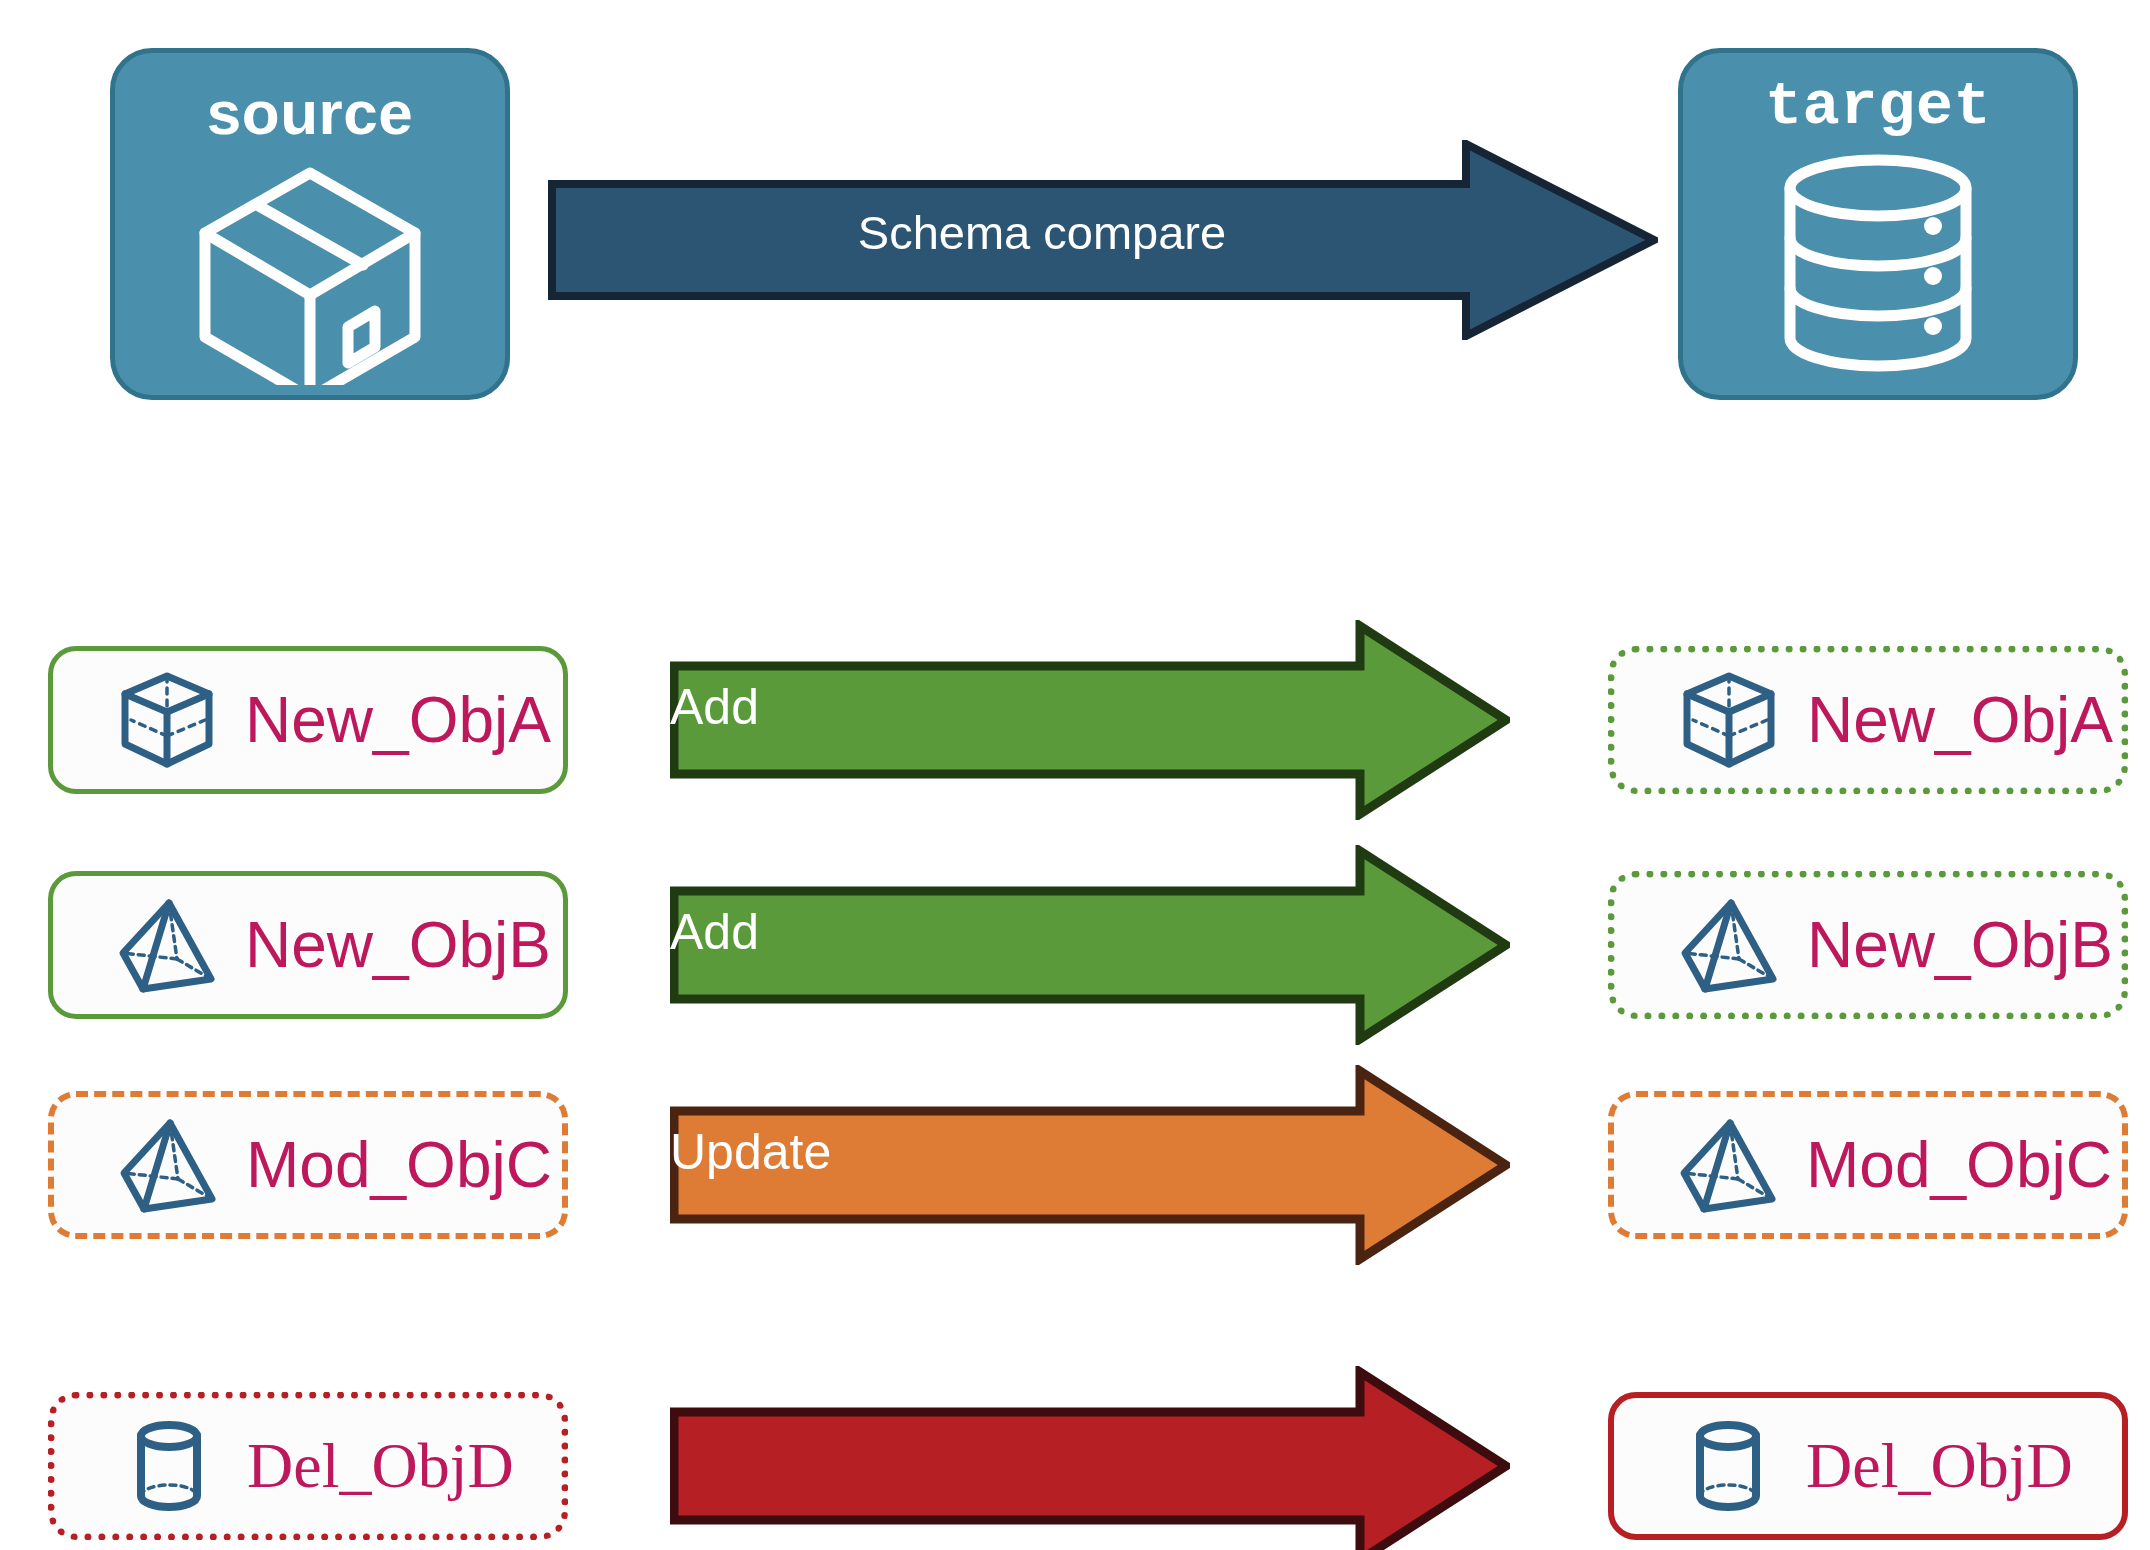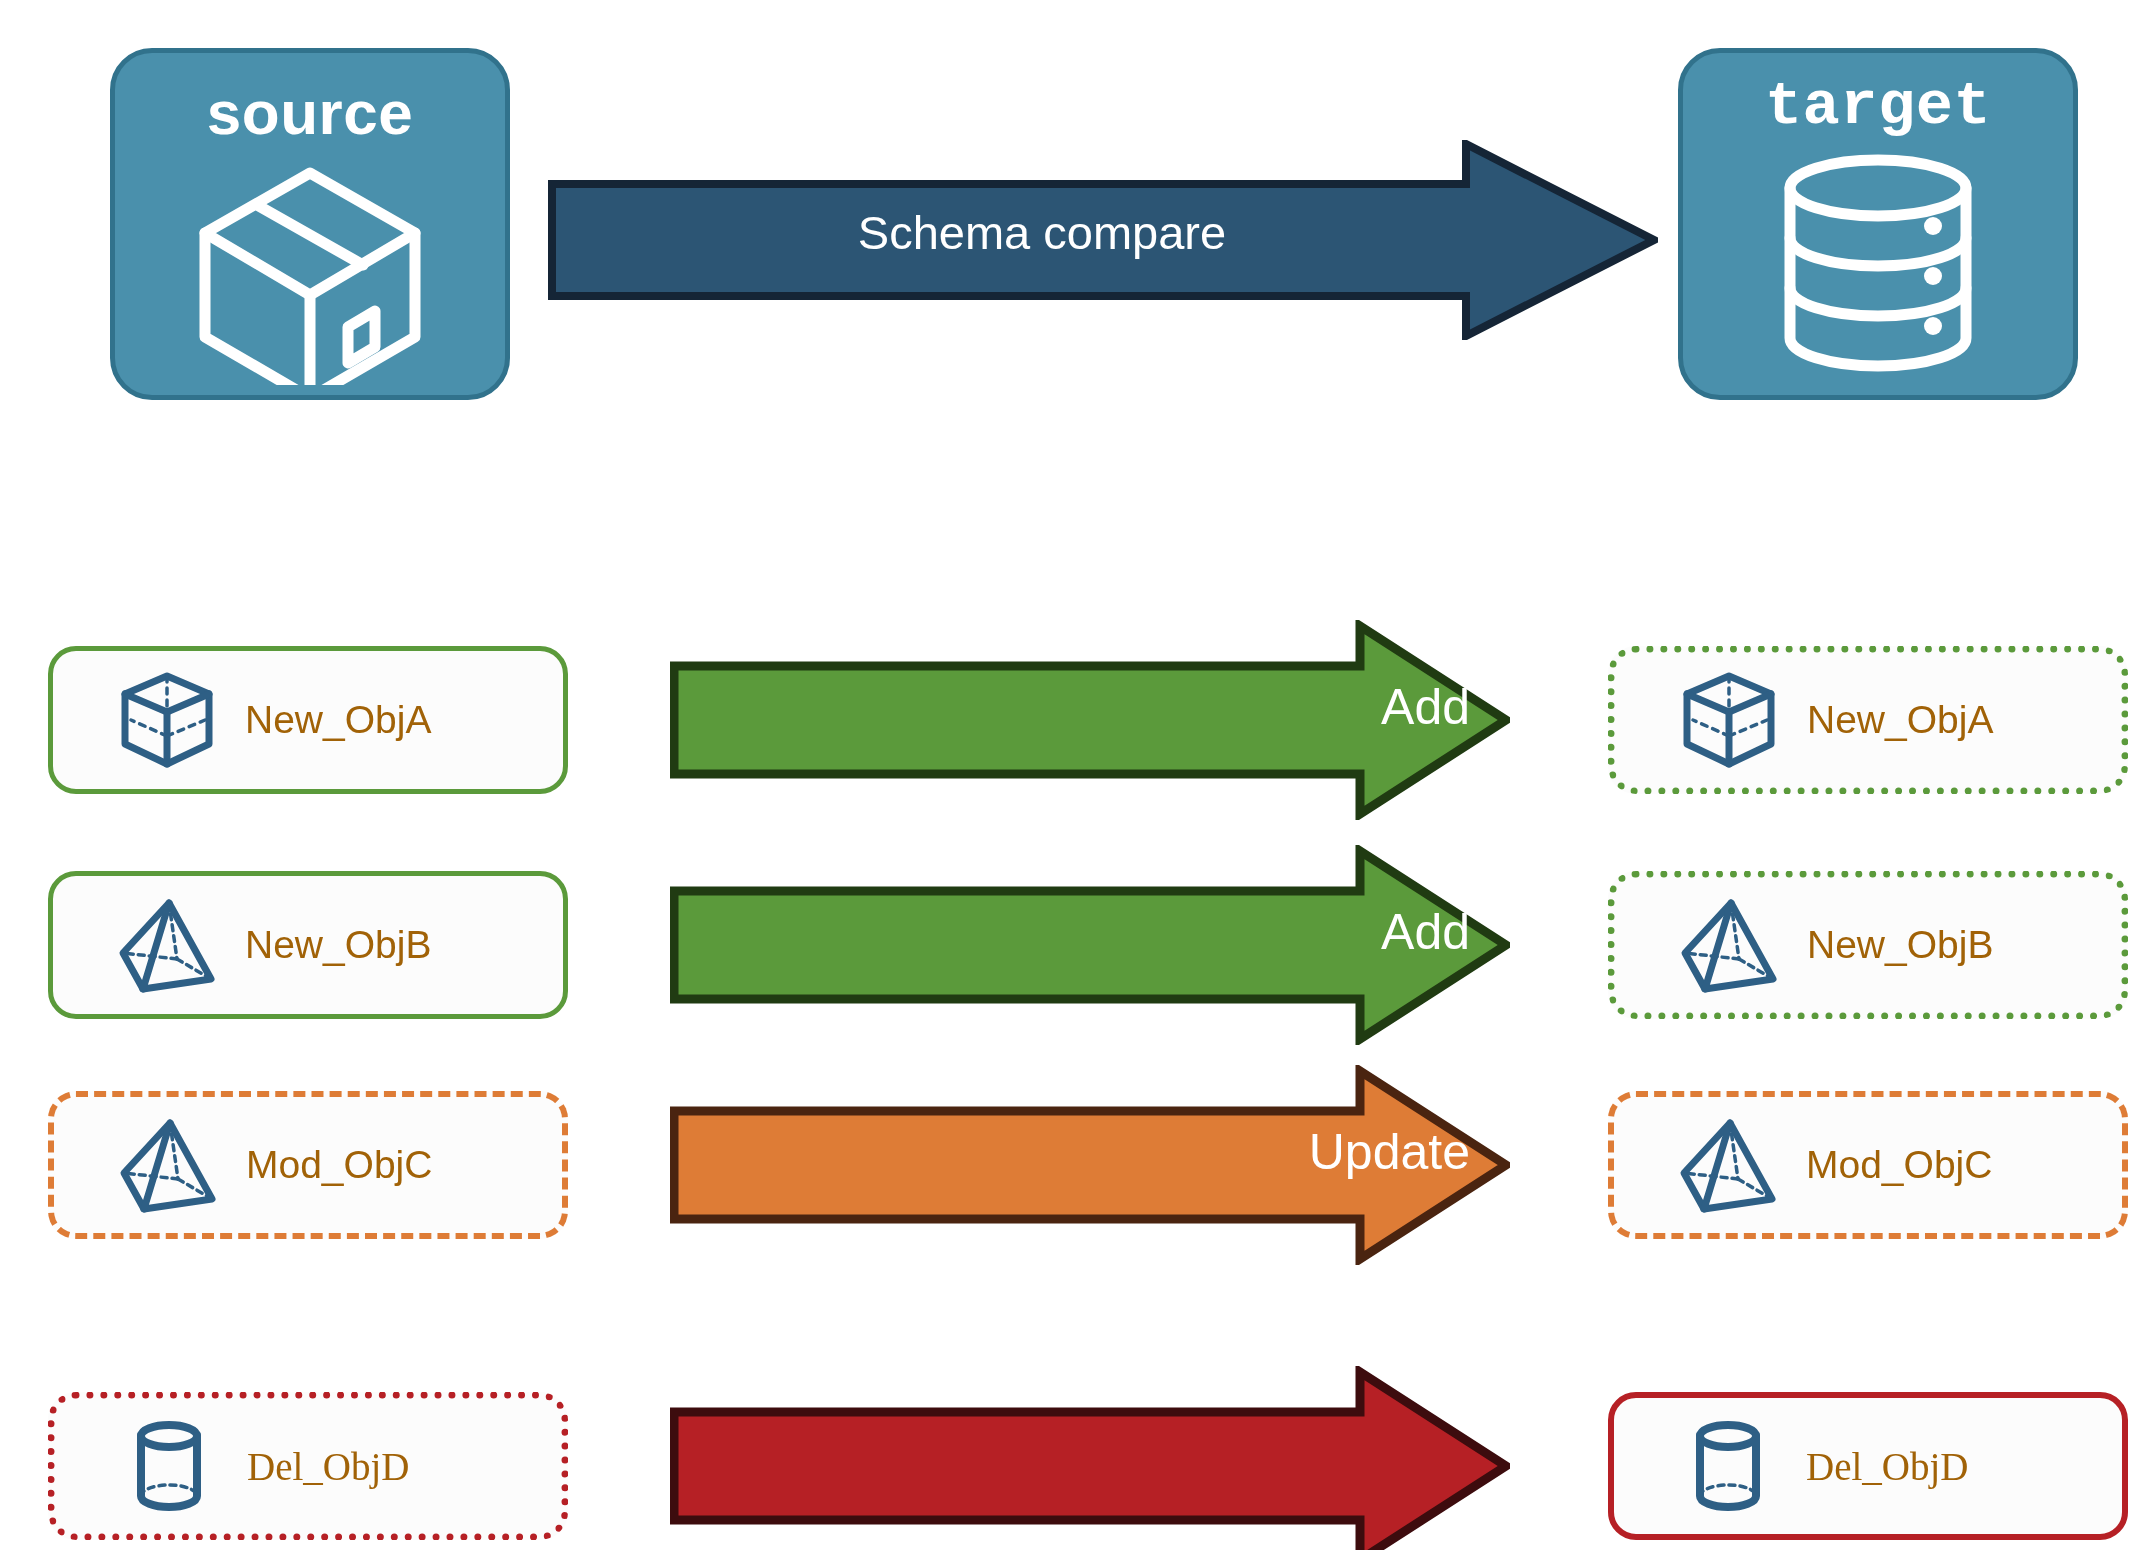--- a/index.html
+++ b/index.html
@@ -86,22 +86,22 @@
     flex: 0 0 auto;
     margin-left: 62px;
     margin-right: 26px;
     display: flex;
     align-items: center;
     justify-content: center;
     width: 104px;
     height: 104px;
   }
   .obj-label {
-    font-size: 39px;
-    color: #a16207;
+    font-size: 64px;
+    color: #be185d;
     white-space: nowrap;
   }
 
   
   .bd-green-solid  { border: 5px solid #5B9A3B; }
   .bd-green-dotted { border: 7px dotted #5B9A3B; }
   .bd-orange-dash  { border: 6px dashed #DE7C36; }
   .bd-red-dotted   { border: 7px dotted #B62025; }
   .bd-red-solid    { border: 6px solid #B62025; }
 
@@ -111,26 +111,25 @@
     left: 670px;
     top: 0px;
     width: 840px;
     height: 200px;
   }
   .action-arrow-label {
     position: absolute;
     left: 670px;
     top: 58px;
     width: 760px;
-    text-align: right;
+    text-align: left;
     color: #ffffff;
     font-size: 50px;
     white-space: nowrap;
     pointer-events: none;
-    margin-left: 40px;
   }
 </style>
 </head>
 <body>
 
 <div id="source-box" class="endpoint">
   <div class="endpoint-title">source</div>
   <div class="endpoint-icon">
     <svg width="250" height="230" viewBox="0 0 250 230">
       <g fill="none" stroke="#ffffff" stroke-width="11" stroke-linejoin="round" stroke-linecap="round">

